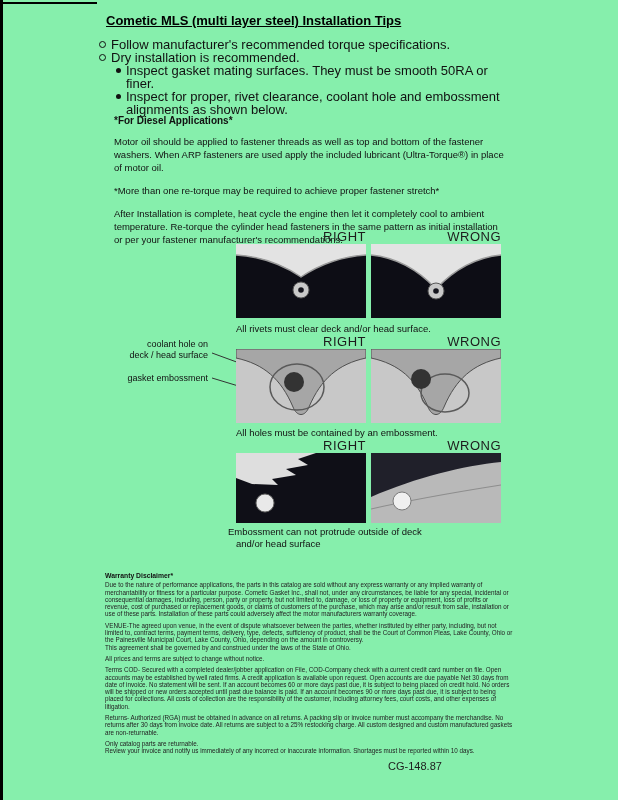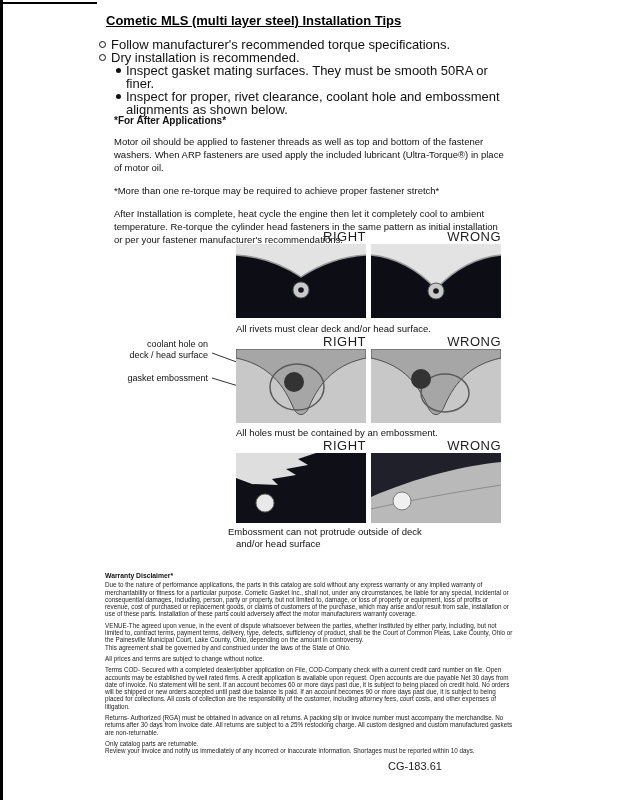--- a/index.html
+++ b/index.html
@@ -1,16 +1,16 @@
 <!DOCTYPE html>
 <html><head>
 <meta charset="utf-8">
 <style>
   html,body{margin:0;padding:0;background:#e9e9e9;}
-  .page{position:relative;width:618px;height:800px;background:#ffffff;margin:0 auto;
+  .page{position:relative;width:618px;height:800px;background:#86efac;margin:0 auto;
         font-family:"Liberation Sans",sans-serif;color:#111;overflow:hidden;}
   .edge-left{position:absolute;left:0;top:0;width:3px;height:800px;background:#000;}
   .edge-top{position:absolute;left:0;top:2px;width:97px;height:2px;background:#000;}
 
   .title{position:absolute;left:106px;top:13px;margin:0;font-size:13px;font-weight:bold;
          text-decoration:underline;color:#000;}
 
   .tips{position:absolute;left:99px;top:38px;width:420px;font-size:13px;line-height:13px;color:#111;}
   .tip-row{display:flex;align-items:flex-start;}
   .tip-row.sub{padding-left:17px;}
@@ -57,21 +57,21 @@
       <span class="b-filled"></span>
       <span>Inspect gasket mating surfaces.  They must be smooth 50RA or finer.</span>
     </div>
     <div class="tip-row sub">
       <span class="b-filled"></span>
       <span>Inspect for proper, rivet clearance, coolant hole and embossment alignments as shown below.</span>
     </div>
   </div>
 
   <div class="diesel">
-    <div class="diesel-h">*For After Applications*</div>
+    <div class="diesel-h">*For Diesel Applications*</div>
     <p>Motor oil should be applied to fastener threads as well as top and bottom of the fastener washers. When ARP fasteners are used apply the included lubricant (Ultra-Torque®) in place of motor oil.</p>
     <p>*More than one re-torque may be required to achieve proper fastener stretch*</p>
     <p>After Installation is complete, heat cycle the engine then let it completely cool to ambient temperature. Re-torque the cylinder head fasteners in the same pattern as initial installation or per your fastener manufacturer's recommendations.</p>
   </div>
 
   <div class="hdr" style="left:236px;top:229px">RIGHT</div>
   <div class="hdr" style="left:371px;top:229px">WRONG</div>
 
   <svg class="panel" style="left:236px;top:244px" width="130" height="74" viewBox="0 0 130 74">
     <rect width="130" height="74" fill="#0d0d15"></rect>
@@ -137,15 +137,15 @@
     <p>Due to the nature of performance applications, the parts in this catalog are sold without any express warranty or any implied warranty of merchantability or fitness for a particular purpose.  Cometic Gasket Inc., shall not, under any circumstances, be liable for any special, incidental or consequential damages, including, person, party or property, but not limited to, damage, or loss of property or equipment, loss of profits or revenue, cost of purchased or replacement goods, or claims of customers of the purchase, which may arise and/or result from sale, installation or use of these parts.  Installation of these parts could adversely affect the motor manufacturers warranty coverage.</p>
     <p class="nogap">VENUE-The agreed upon venue, in the event of dispute whatsoever between the parties, whether instituted by either party, including, but not limited to, contract terms, payment terms, delivery, type, defects, sufficiency of product, shall be the Court of Common Pleas, Lake County, Ohio or the Painesville Municipal Court, Lake County, Ohio, depending on the amount in controversy.</p>
     <p>This agreement shall be governed by and construed under the laws of the State of Ohio.</p>
     <p>All prices and terms are subject to change without notice.</p>
     <p>Terms COD- Secured with a completed dealer/jobber application on File, COD-Company check with a current credit card number on file.  Open accounts may be established by well rated firms.  A credit application is available upon request.  Open accounts are due payable Net 30 days from date of invoice.  No statement will be sent.  If an account becomes 60 or more days past due, it is subject to being placed on credit hold.  No orders will be shipped or new orders accepted until past due balance is paid.  If an account becomes 90 or more days past due, it is subject to being placed for collections.  All costs of collection are the responsibility of the customer, including attorney fees, court costs, and other expenses of litigation.</p>
     <p>Returns- Authorized (RGA) must be obtained in advance on all returns.  A packing slip or invoice number must accompany the merchandise.  No returns after 30 days from invoice date.  All returns are subject to a 25% restocking charge.  All custom designed and custom manufactured gaskets are non-returnable.</p>
     <p class="nogap">Only catalog parts are returnable.</p>
     <p>Review your invoice and notify us immediately of any incorrect or inaccurate information.  Shortages must be reported within 10 days.</p>
   </div>
 
-  <div class="footer">CG-183.61</div>
+  <div class="footer">CG-148.87</div>
 
 </div>
 
 </body></html>

